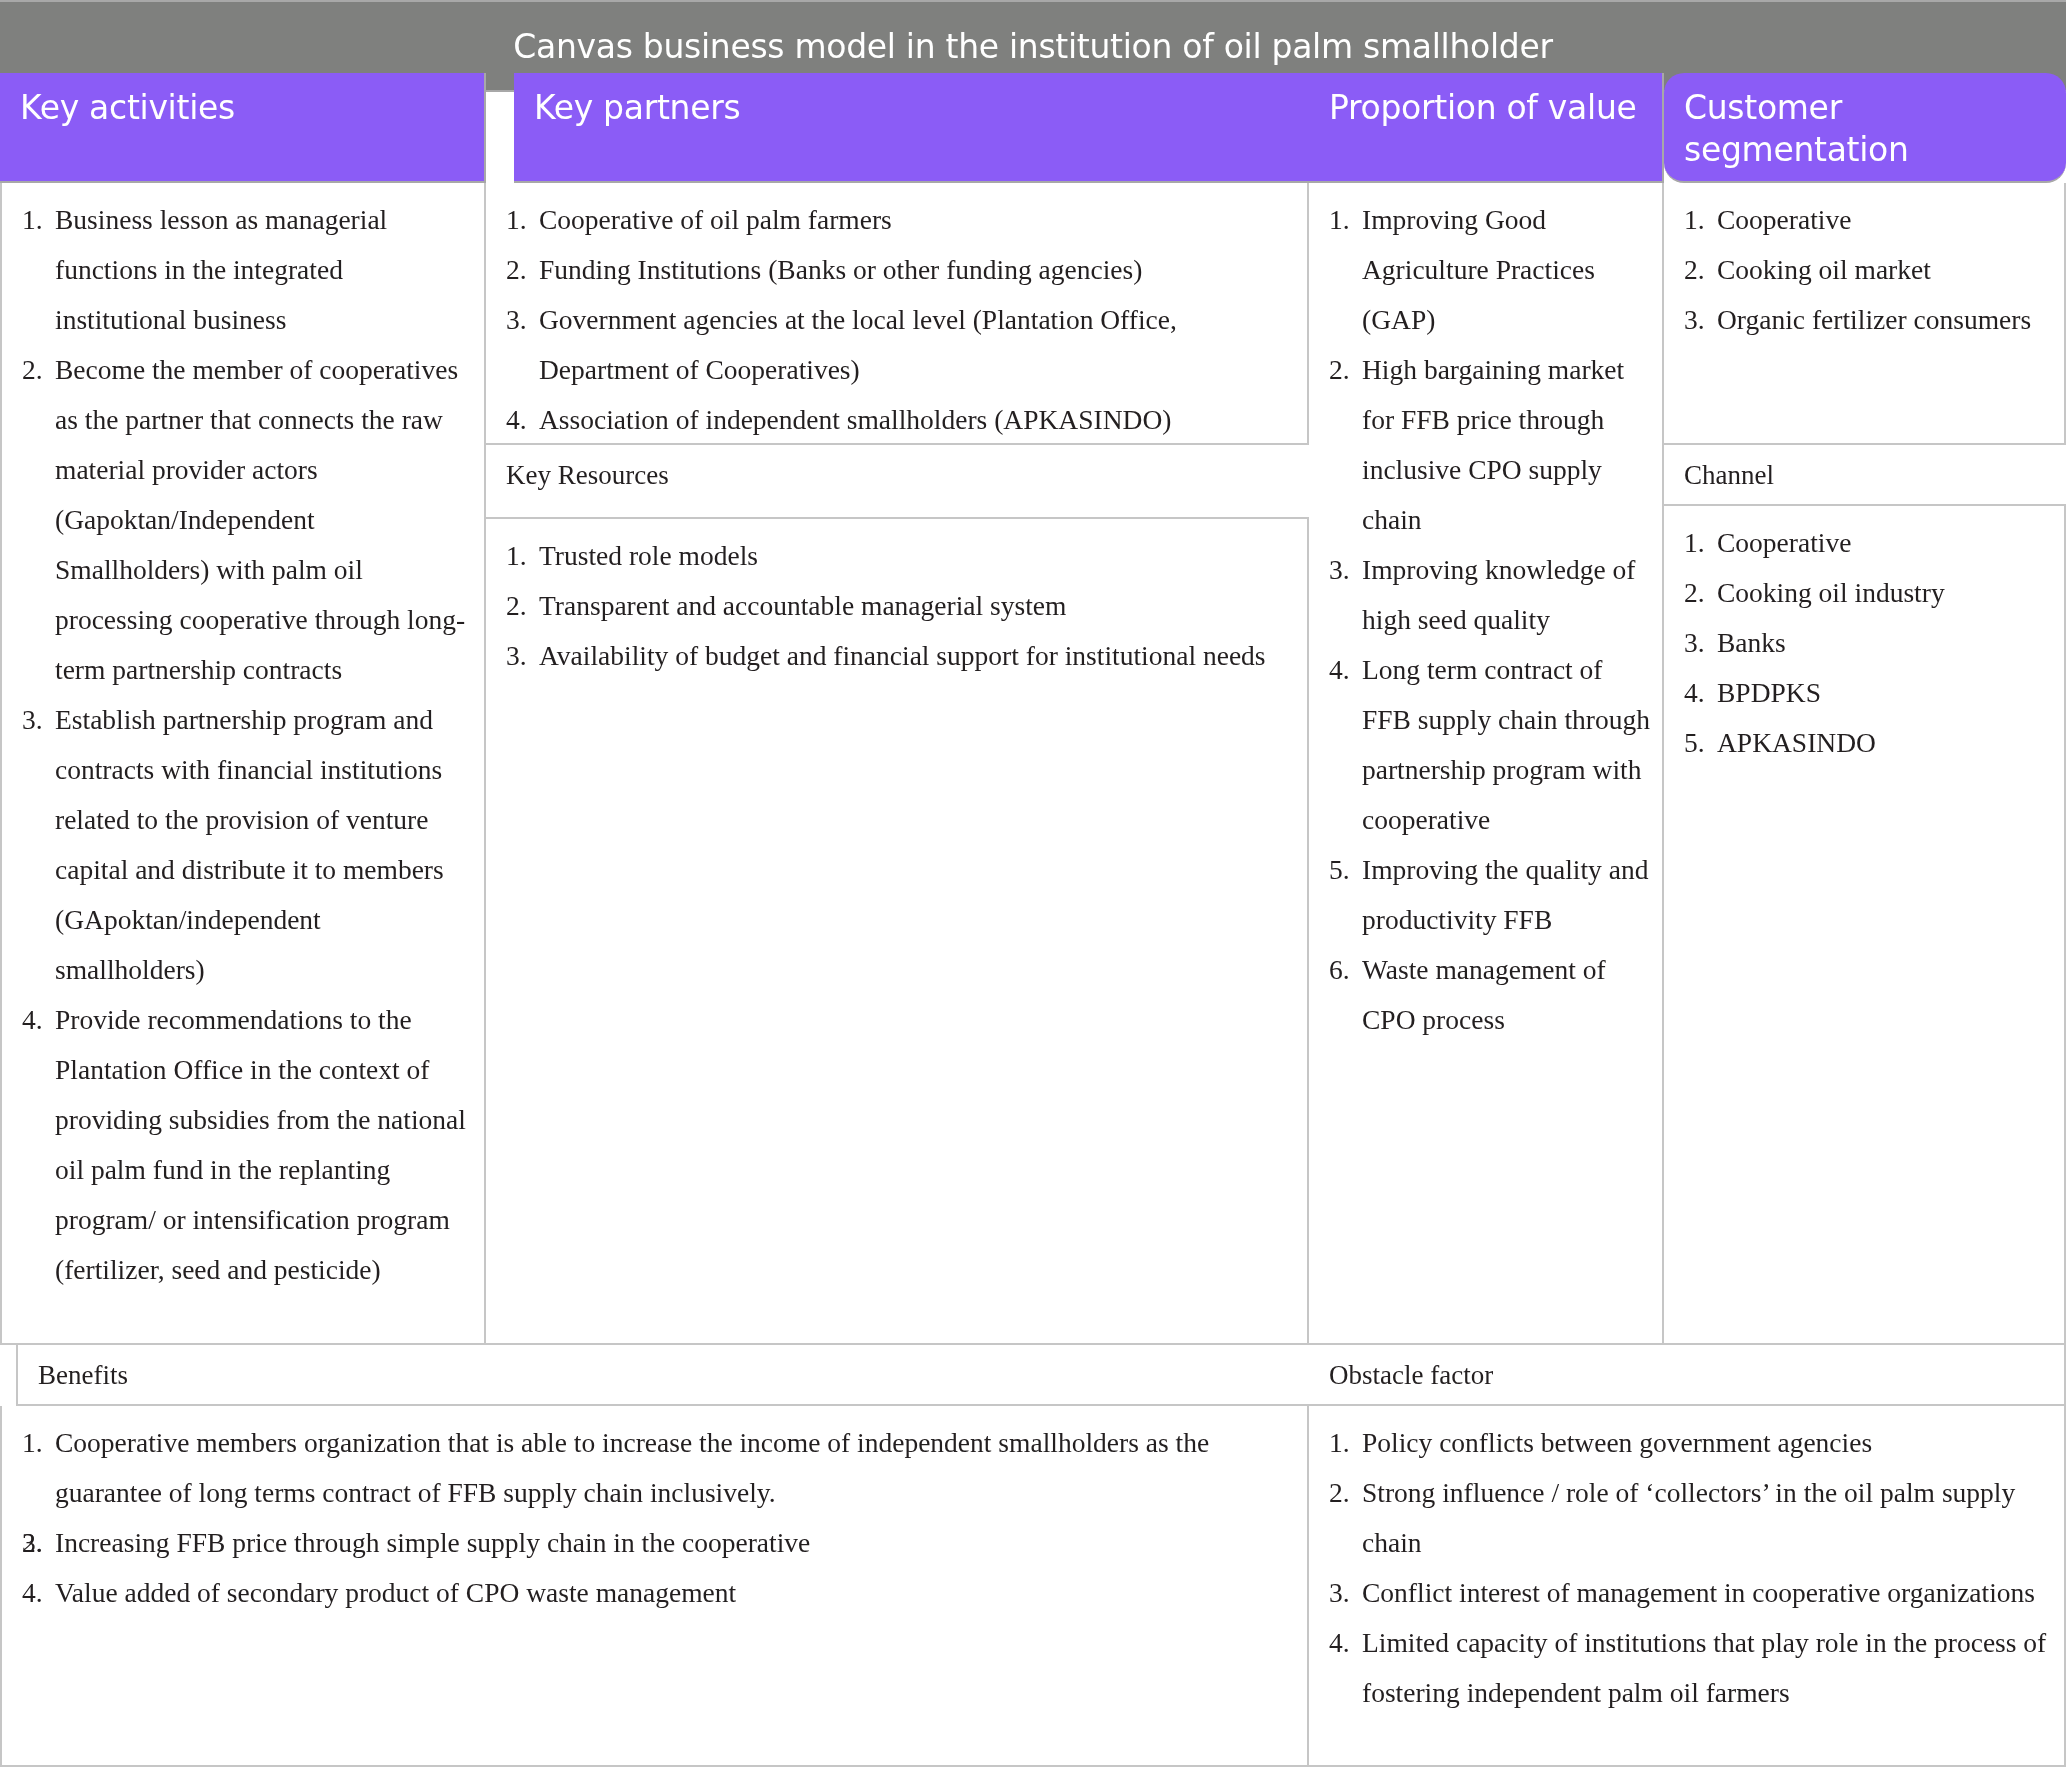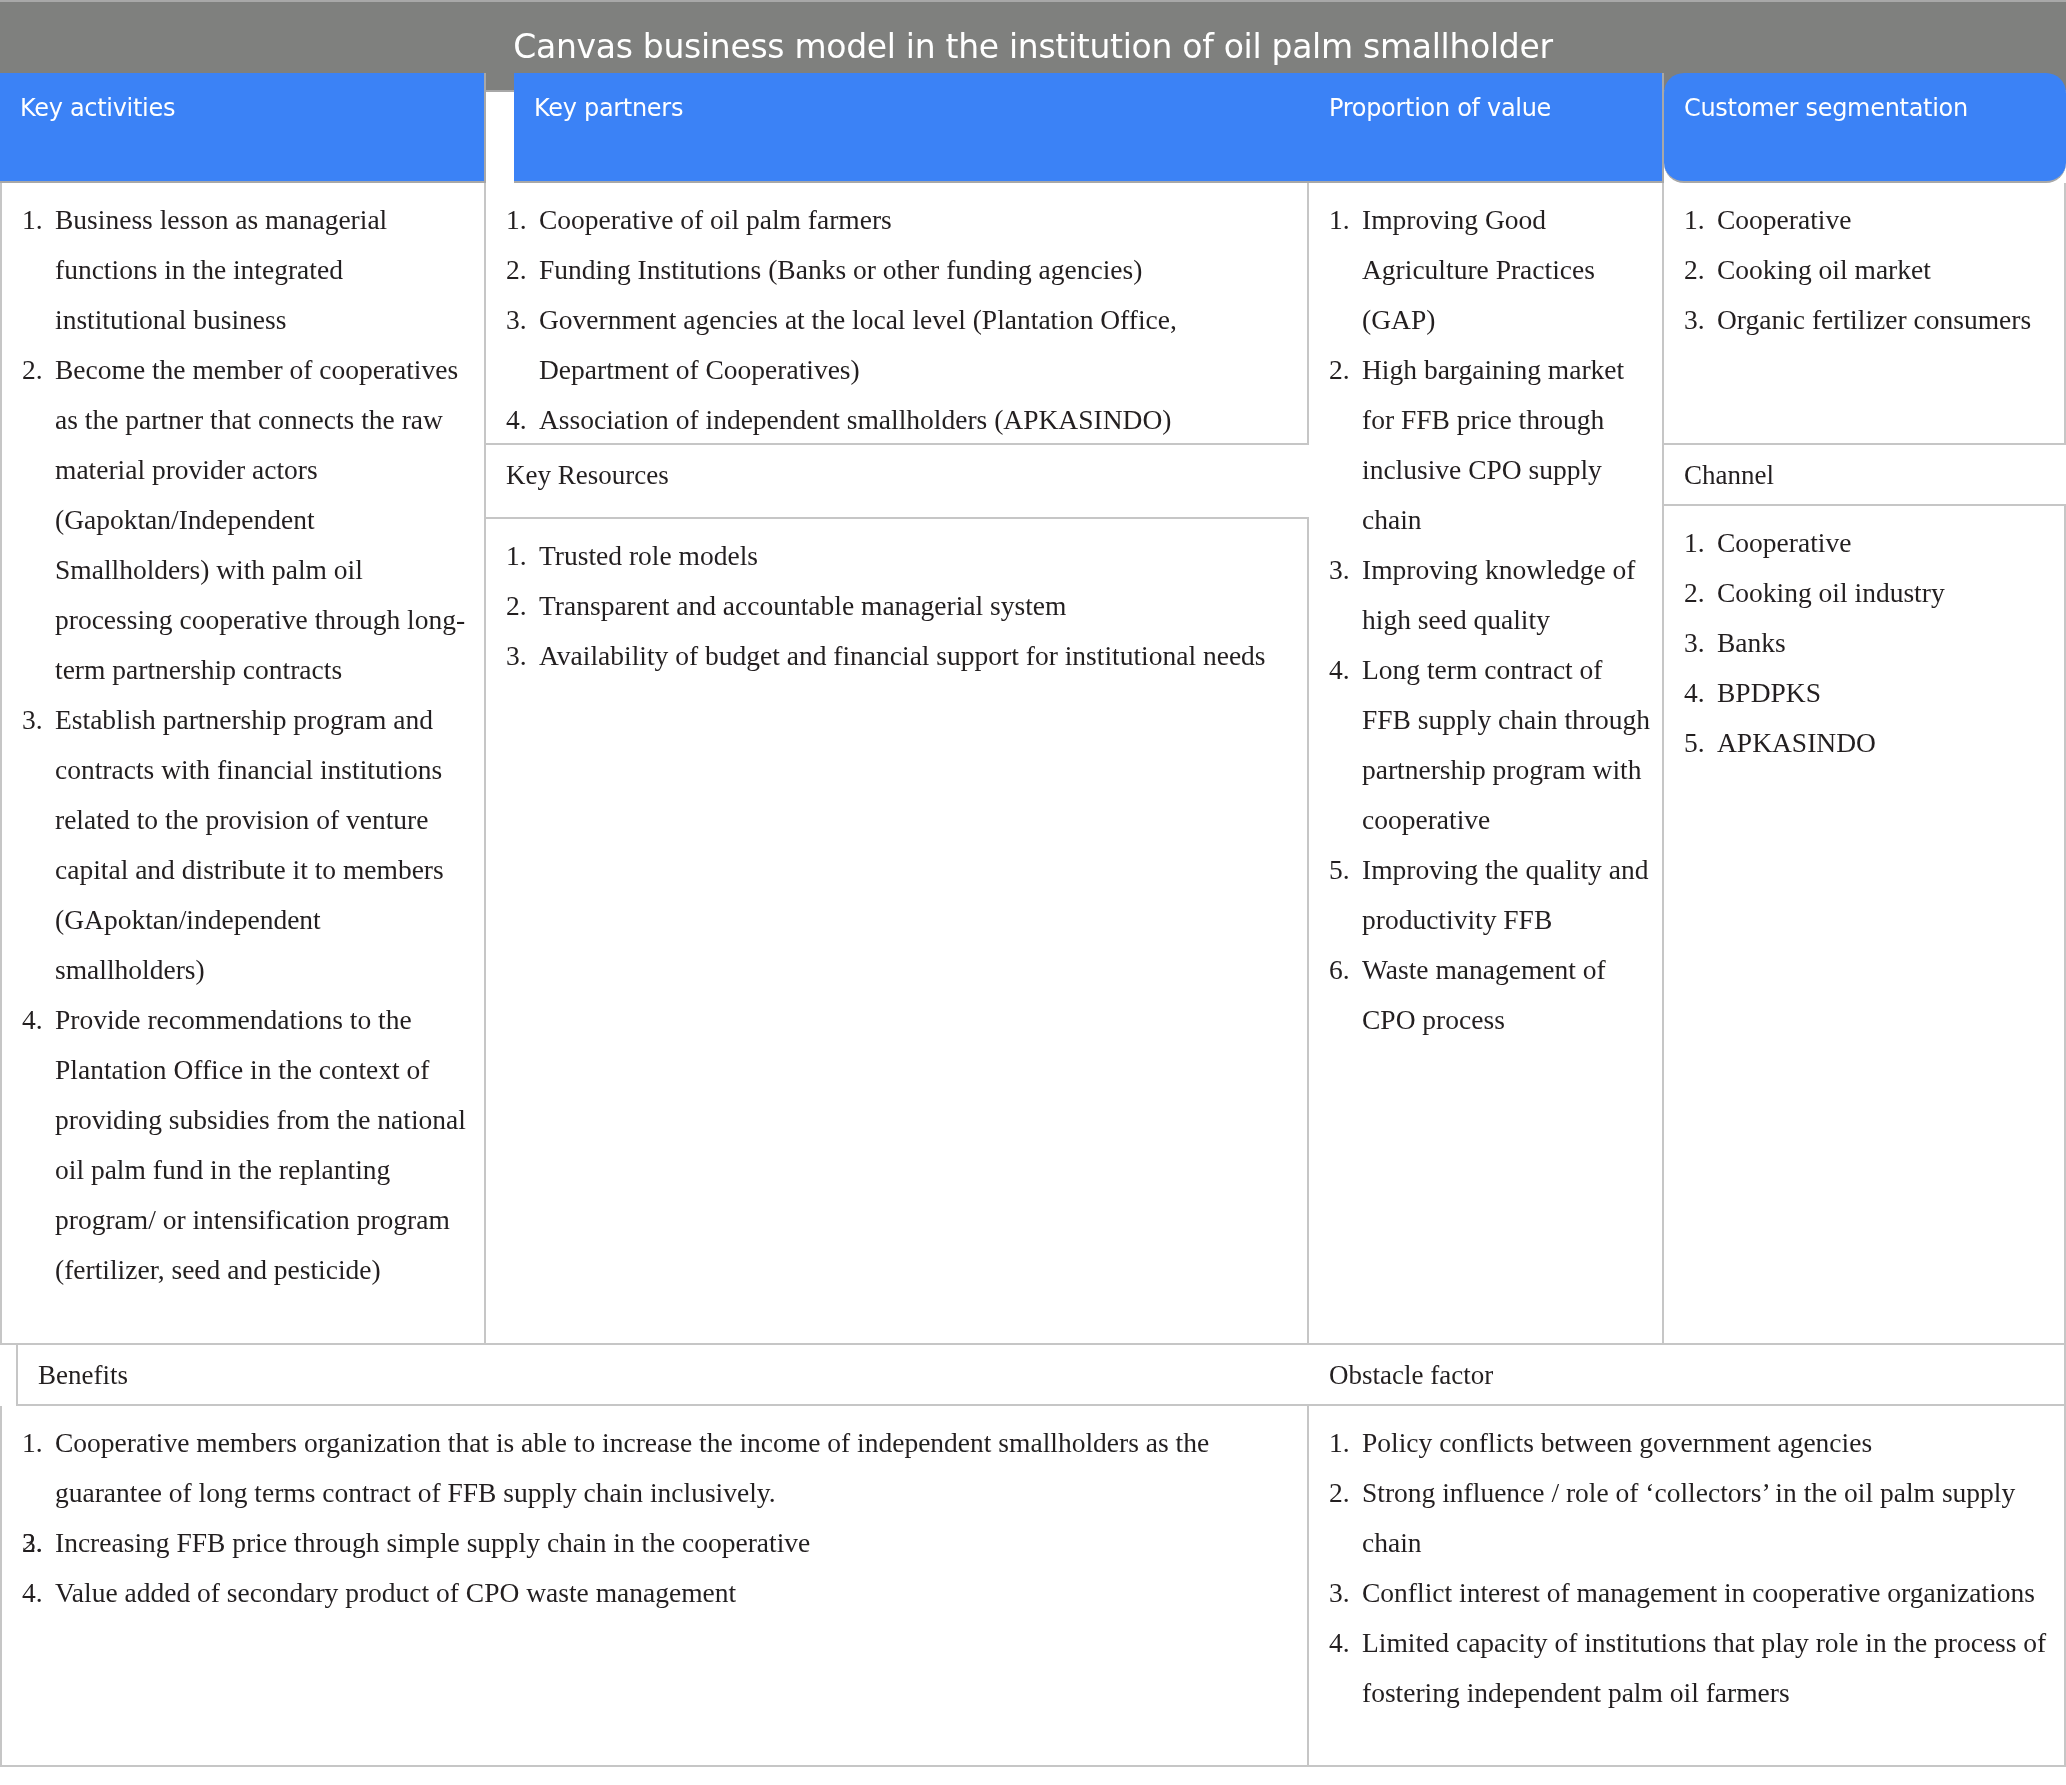--- a/index.html
+++ b/index.html
@@ -3,22 +3,22 @@
 <meta charset="utf-8">
 <style>
   html, body { margin: 0; padding: 0; background: #ffffff; }
   body { width: 2066px; height: 1785px; position: relative; overflow: hidden;
          font-family: "Liberation Serif", serif; color: #231f20; }
   .abs { position: absolute; box-sizing: border-box; }
   .titlebar { left: 0; top: 0; width: 2066px; height: 92px; background: #7f807e;
               border-top: 2px solid #a8a8a8; border-bottom: 2px solid #a8a8a8;
               color: #ffffff; font-family: "DejaVu Sans", sans-serif; font-size: 33px;
               display: flex; align-items: center; justify-content: center; letter-spacing: -0.3px; }
-  .hdr { top: 73px; height: 110px; background: #3b82f6; color: #ffffff;
-         font-family: "DejaVu Sans", sans-serif; font-size: 24px; line-height: 42px;
+  .hdr { top: 73px; height: 110px; background: #8b5cf6; color: #ffffff;
+         font-family: "DejaVu Sans", sans-serif; font-size: 33px; line-height: 42px;
          padding: 14px 20px 0 20px; letter-spacing: -0.3px; border-right: 2px solid #a8a8a8;
          border-bottom: 2px solid #a8a8a8; }
   .cell { border-right: 2px solid #c6c6c6; border-bottom: 2px solid #c6c6c6; background: #ffffff; }
   .subhdr { font-size: 27px; line-height: 30px; padding: 15px 20px 0 20px; }
   ol.list { margin: 0; padding: 0; list-style: none; font-size: 27.5px; line-height: 50px; }
   ol.list li { position: relative; padding-left: 33px; }
   ol.list li .num { position: absolute; left: 0; top: 0; }
   .c1 ol.list li { padding-left: 33px; }
 </style>
 </head>

